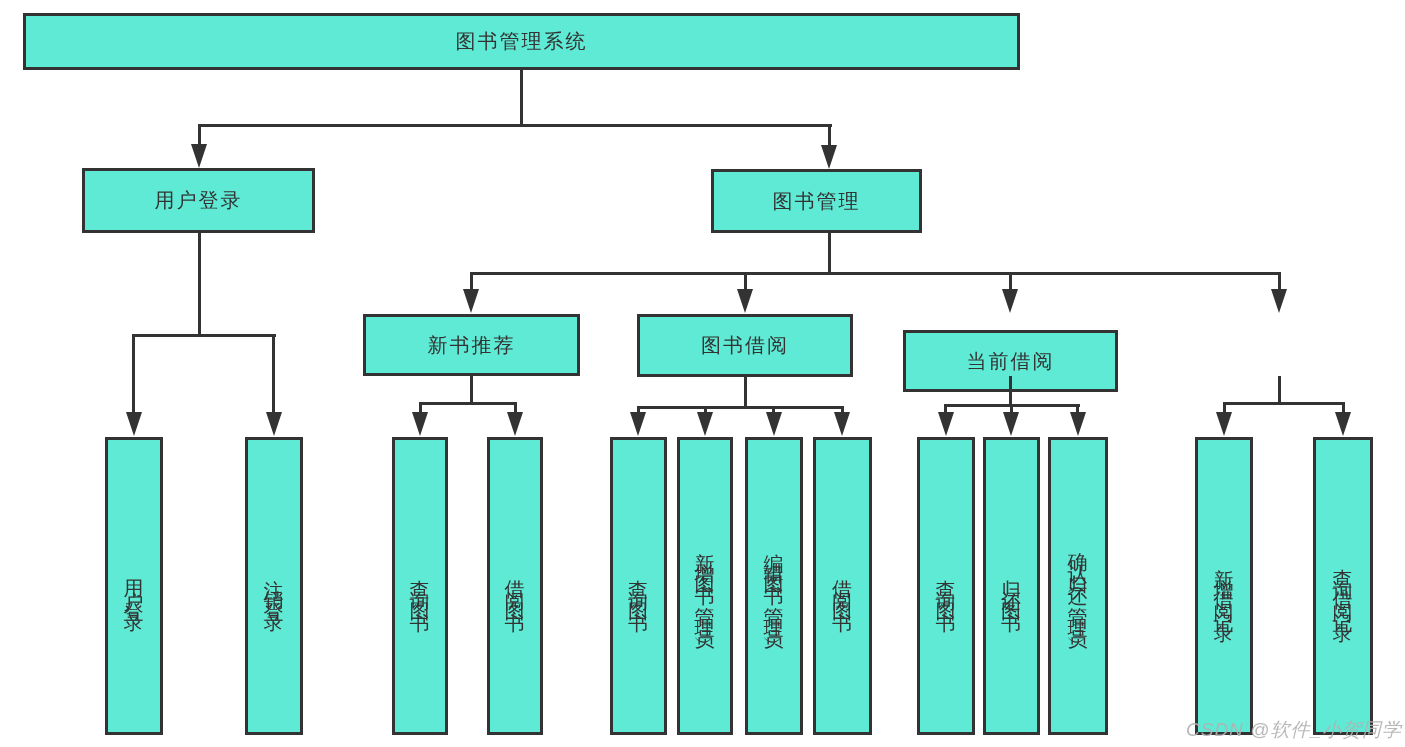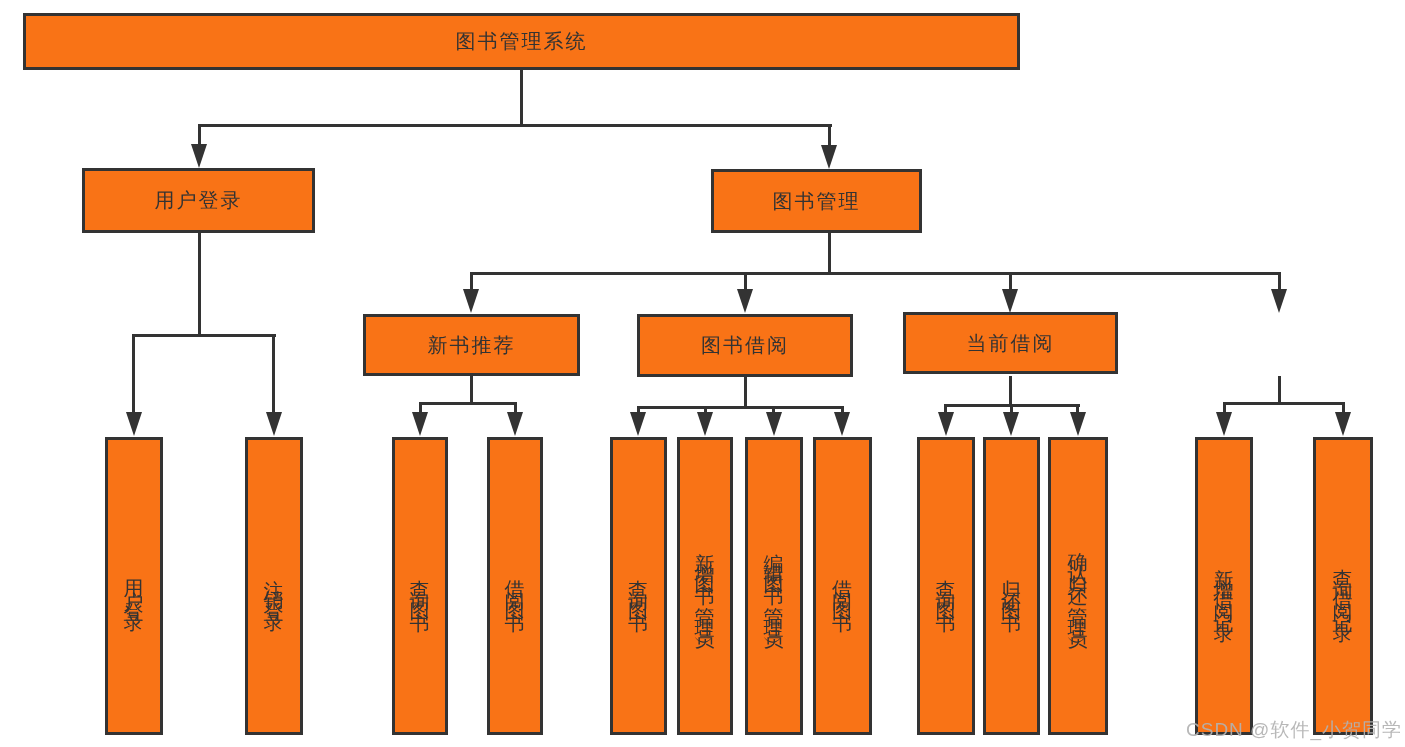--- a/index.html
+++ b/index.html
@@ -1,39 +1,39 @@
 <!DOCTYPE html>
 <html><head>
 <meta charset="utf-8">
 <style>
   html,body{margin:0;padding:0;background:#fff;}
   #canvas{
     position:relative;width:1405px;height:747px;background:#ffffff;overflow:hidden;
     font-family:"Liberation Sans",sans-serif;color:#333333;
   }
   .box{
-    position:absolute;box-sizing:border-box;border:3px solid #333333;background:#f97316;
+    position:absolute;box-sizing:border-box;border:3px solid #333333;background:#5eead4;
     display:flex;align-items:center;justify-content:center;
   }
   .hlabel{font-size:20px;letter-spacing:2px;color:#333333;white-space:nowrap;}
   .vbox{top:437px;height:298px;}
   .vtext{
     writing-mode:vertical-lr;text-orientation:mixed;
     font-size:20px;letter-spacing:11px;line-height:1.1;color:#333333;white-space:nowrap;
   }
   .vl{position:absolute;width:3px;background:#333333;}
   .hl{position:absolute;height:3px;background:#333333;}
   .arr{
     position:absolute;width:0;height:0;
     border-style:solid;border-color:#333333 transparent transparent transparent;
     border-width:24px 8px 0 8px;
   }
   .watermark{
     position:absolute;left:1186px;top:717px;font-size:19px;letter-spacing:1px;
-    color:rgba(178,178,178,0.92);z-index:10;white-space:nowrap;
+    color:rgba(178,178,178,0.92);z-index:10;white-space:nowrap;font-style:italic;
   }
 </style>
 </head>
 <body>
 
 <div id="canvas">
 
   <div class="box" style="left:23px;top:13px;width:997px;height:57px">
     <span class="hlabel">图书管理系统</span>
   </div>
@@ -44,21 +44,21 @@
   <div class="box" style="left:711px;top:169px;width:211px;height:64px">
     <span class="hlabel">图书管理</span>
   </div>
 
   <div class="box" style="left:637px;top:314px;width:216px;height:63px">
     <span class="hlabel">图书借阅</span>
   </div>
   <div class="box" style="left:363px;top:314px;width:217px;height:62px">
     <span class="hlabel">新书推荐</span>
   </div>
-  <div class="box" style="left:903px;top:312px;width:215px;height:62px">
+  <div class="box" style="left:903px;top:330px;width:215px;height:62px">
     <span class="hlabel">当前借阅</span>
   </div>
 
   <div class="box vbox" style="left:105px;width:58px">
     <span class="vtext">用户登录</span>
   </div>
   <div class="box vbox" style="left:245px;width:58px">
     <span class="vtext">注销登录</span>
   </div>
 

